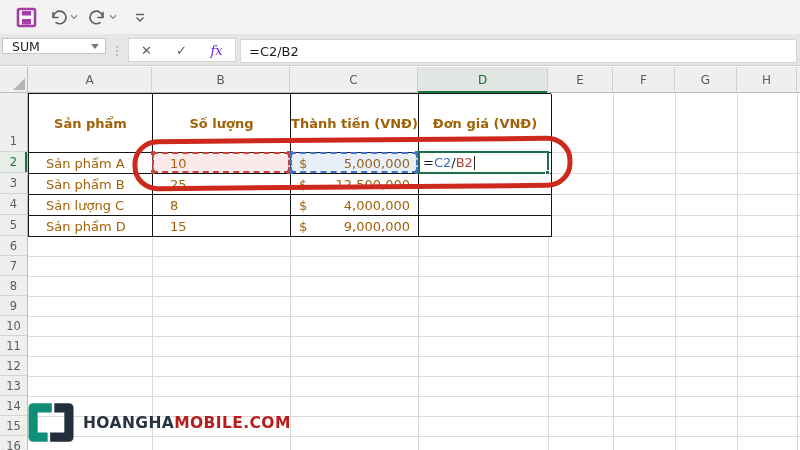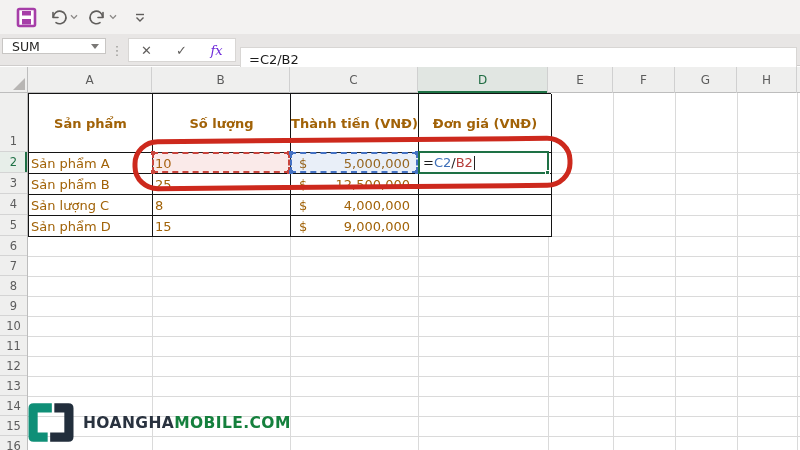--- a/index.html
+++ b/index.html
@@ -29,21 +29,21 @@
                 border-right:4px solid transparent; border-top:5px solid #7a7876; }
   .fhandle { position:absolute; left:110px; top:4px; width:14px; height:24px;
              display:flex; align-items:center; justify-content:center;
              color:#9a9896; font-size:13px; letter-spacing:0; }
   .fbtns { position:absolute; left:128px; top:4px; width:108px; height:24px;
            background:#fff; border:1px solid #d8d6d4; display:flex; align-items:center; }
   .fbtn { width:35px; height:100%; display:flex; align-items:center; justify-content:center;
           font-size:13px; color:#605e5c; }
   .fbtn.fx { font-family:"DejaVu Serif","Liberation Serif",serif; font-style:italic;
              font-size:13px; color:#6d28d9; }
-  .finput { position:absolute; left:240px; top:13px; right:3px; height:24px;
+  .finput { position:absolute; left:240px; top:5px; right:3px; height:24px;
             background:#fff; border:1px solid #d8d6d4; display:flex; align-items:center; }
   .finput span { padding-left:8px; font-size:13px; color:#1b1b1b; }
 
   
   .corner { position:absolute; left:0; top:67px; width:28px; height:26px; background:#efefee;
             border-right:1px solid #bdbdbd; border-bottom:1px solid #bdbdbd; }
   .corner i { position:absolute; right:2px; bottom:2px; width:0; height:0;
               border-bottom:12px solid #b8b6b4; border-left:12px solid transparent; }
   .colheads { position:absolute; left:28px; top:67px; width:772px; height:26px;
               background:#efefee; border-bottom:1px solid #bdbdbd; }
@@ -94,21 +94,21 @@
   
   .dtable { position:absolute; left:28px; top:93px; width:523px;
             display:grid; grid-template-columns:124px 138px 128px 133px;
             grid-template-rows:59px 21px 21px 21px 21px;
             border-top:1.5px solid #141414; border-left:1.5px solid #141414;
             background:#fff; z-index:2; }
   .tc { border-right:1.5px solid #141414; border-bottom:1.5px solid #141414;
         display:flex; align-items:center; font-size:13px; color:#a16207;
         background:#fff; overflow:hidden; white-space:nowrap; }
   .tc.head { font-weight:bold; justify-content:center; font-size:13px; }
-  .tc.txt { padding-left:2px; }
+  .tc.txt { padding-left:17px; }
   .tc.money { justify-content:space-between; padding:0 8px; }
 
   
   .marquee { position:absolute; z-index:3; }
   .mq-b2 { left:152px; top:152px; width:138px; height:21px;
            border:2px dashed #c9443c; background:rgba(219,106,98,0.14); }
   .mq-c2 { left:290px; top:152px; width:128px; height:21px;
            border:2px dashed #4472c4; background:rgba(88,130,200,0.13); }
   .dot { position:absolute; width:4px; height:4px; }
   .mq-b2 .dot{background:#c9443c}.mq-c2 .dot{background:#4472c4}
@@ -129,21 +129,21 @@
 
   
   .oval { position:absolute; left:131px; top:135px; width:444px; height:58px;
           z-index:6; transform:rotate(-0.5deg); pointer-events:none; }
 
   
   .wm { position:absolute; left:26px; top:401px; display:flex; align-items:center;
         gap:7px; z-index:5; }
   .wm-text { font-size:15.5px; font-weight:bold; letter-spacing:0.4px; }
   .wm-text .dark { color:#29323f; }
-  .wm-text .teal { color:#15803d; }
+  .wm-text .teal { color:#b91c1c; }
 </style>
 </head>
 <body>
 
 <div id="app">
 
   <div class="qat">
     <div class="qbtn" style="width:26px">
       <svg width="21" height="21" viewBox="0 0 21 21">
         <rect x="2" y="2" width="17" height="17" rx="1.5" fill="#fff" stroke="#a63ea8" stroke-width="2.6"></rect>

